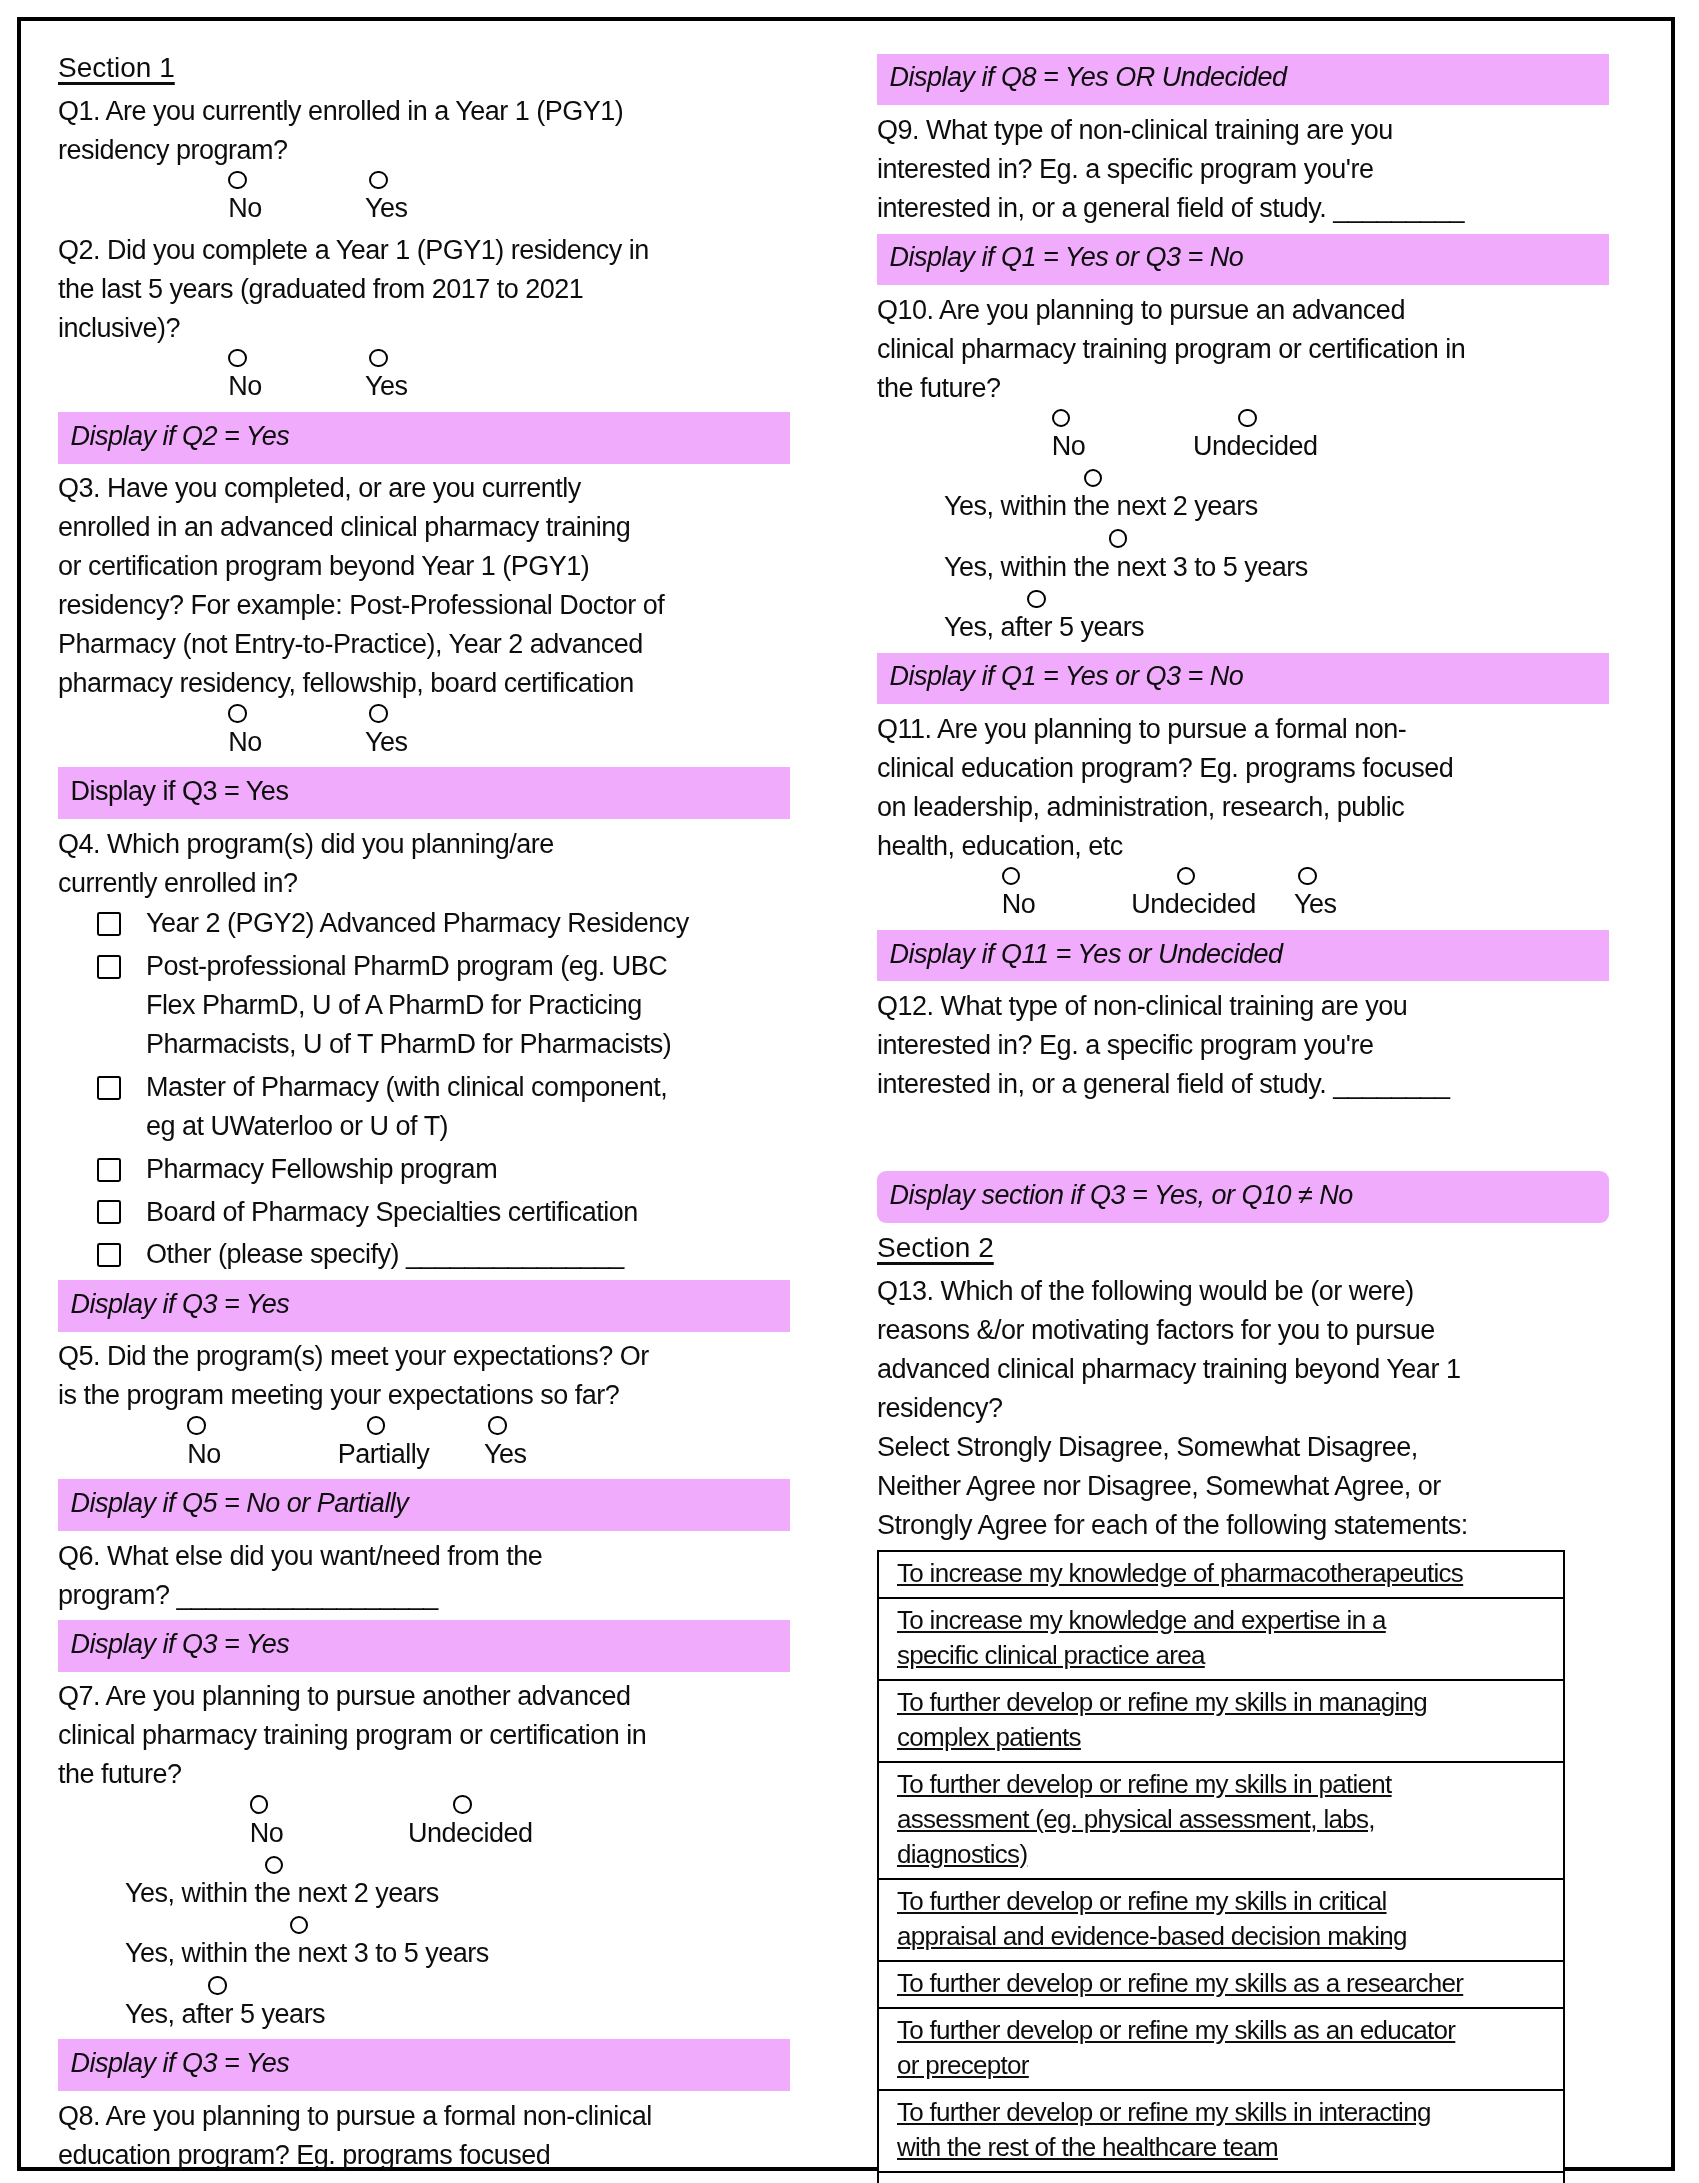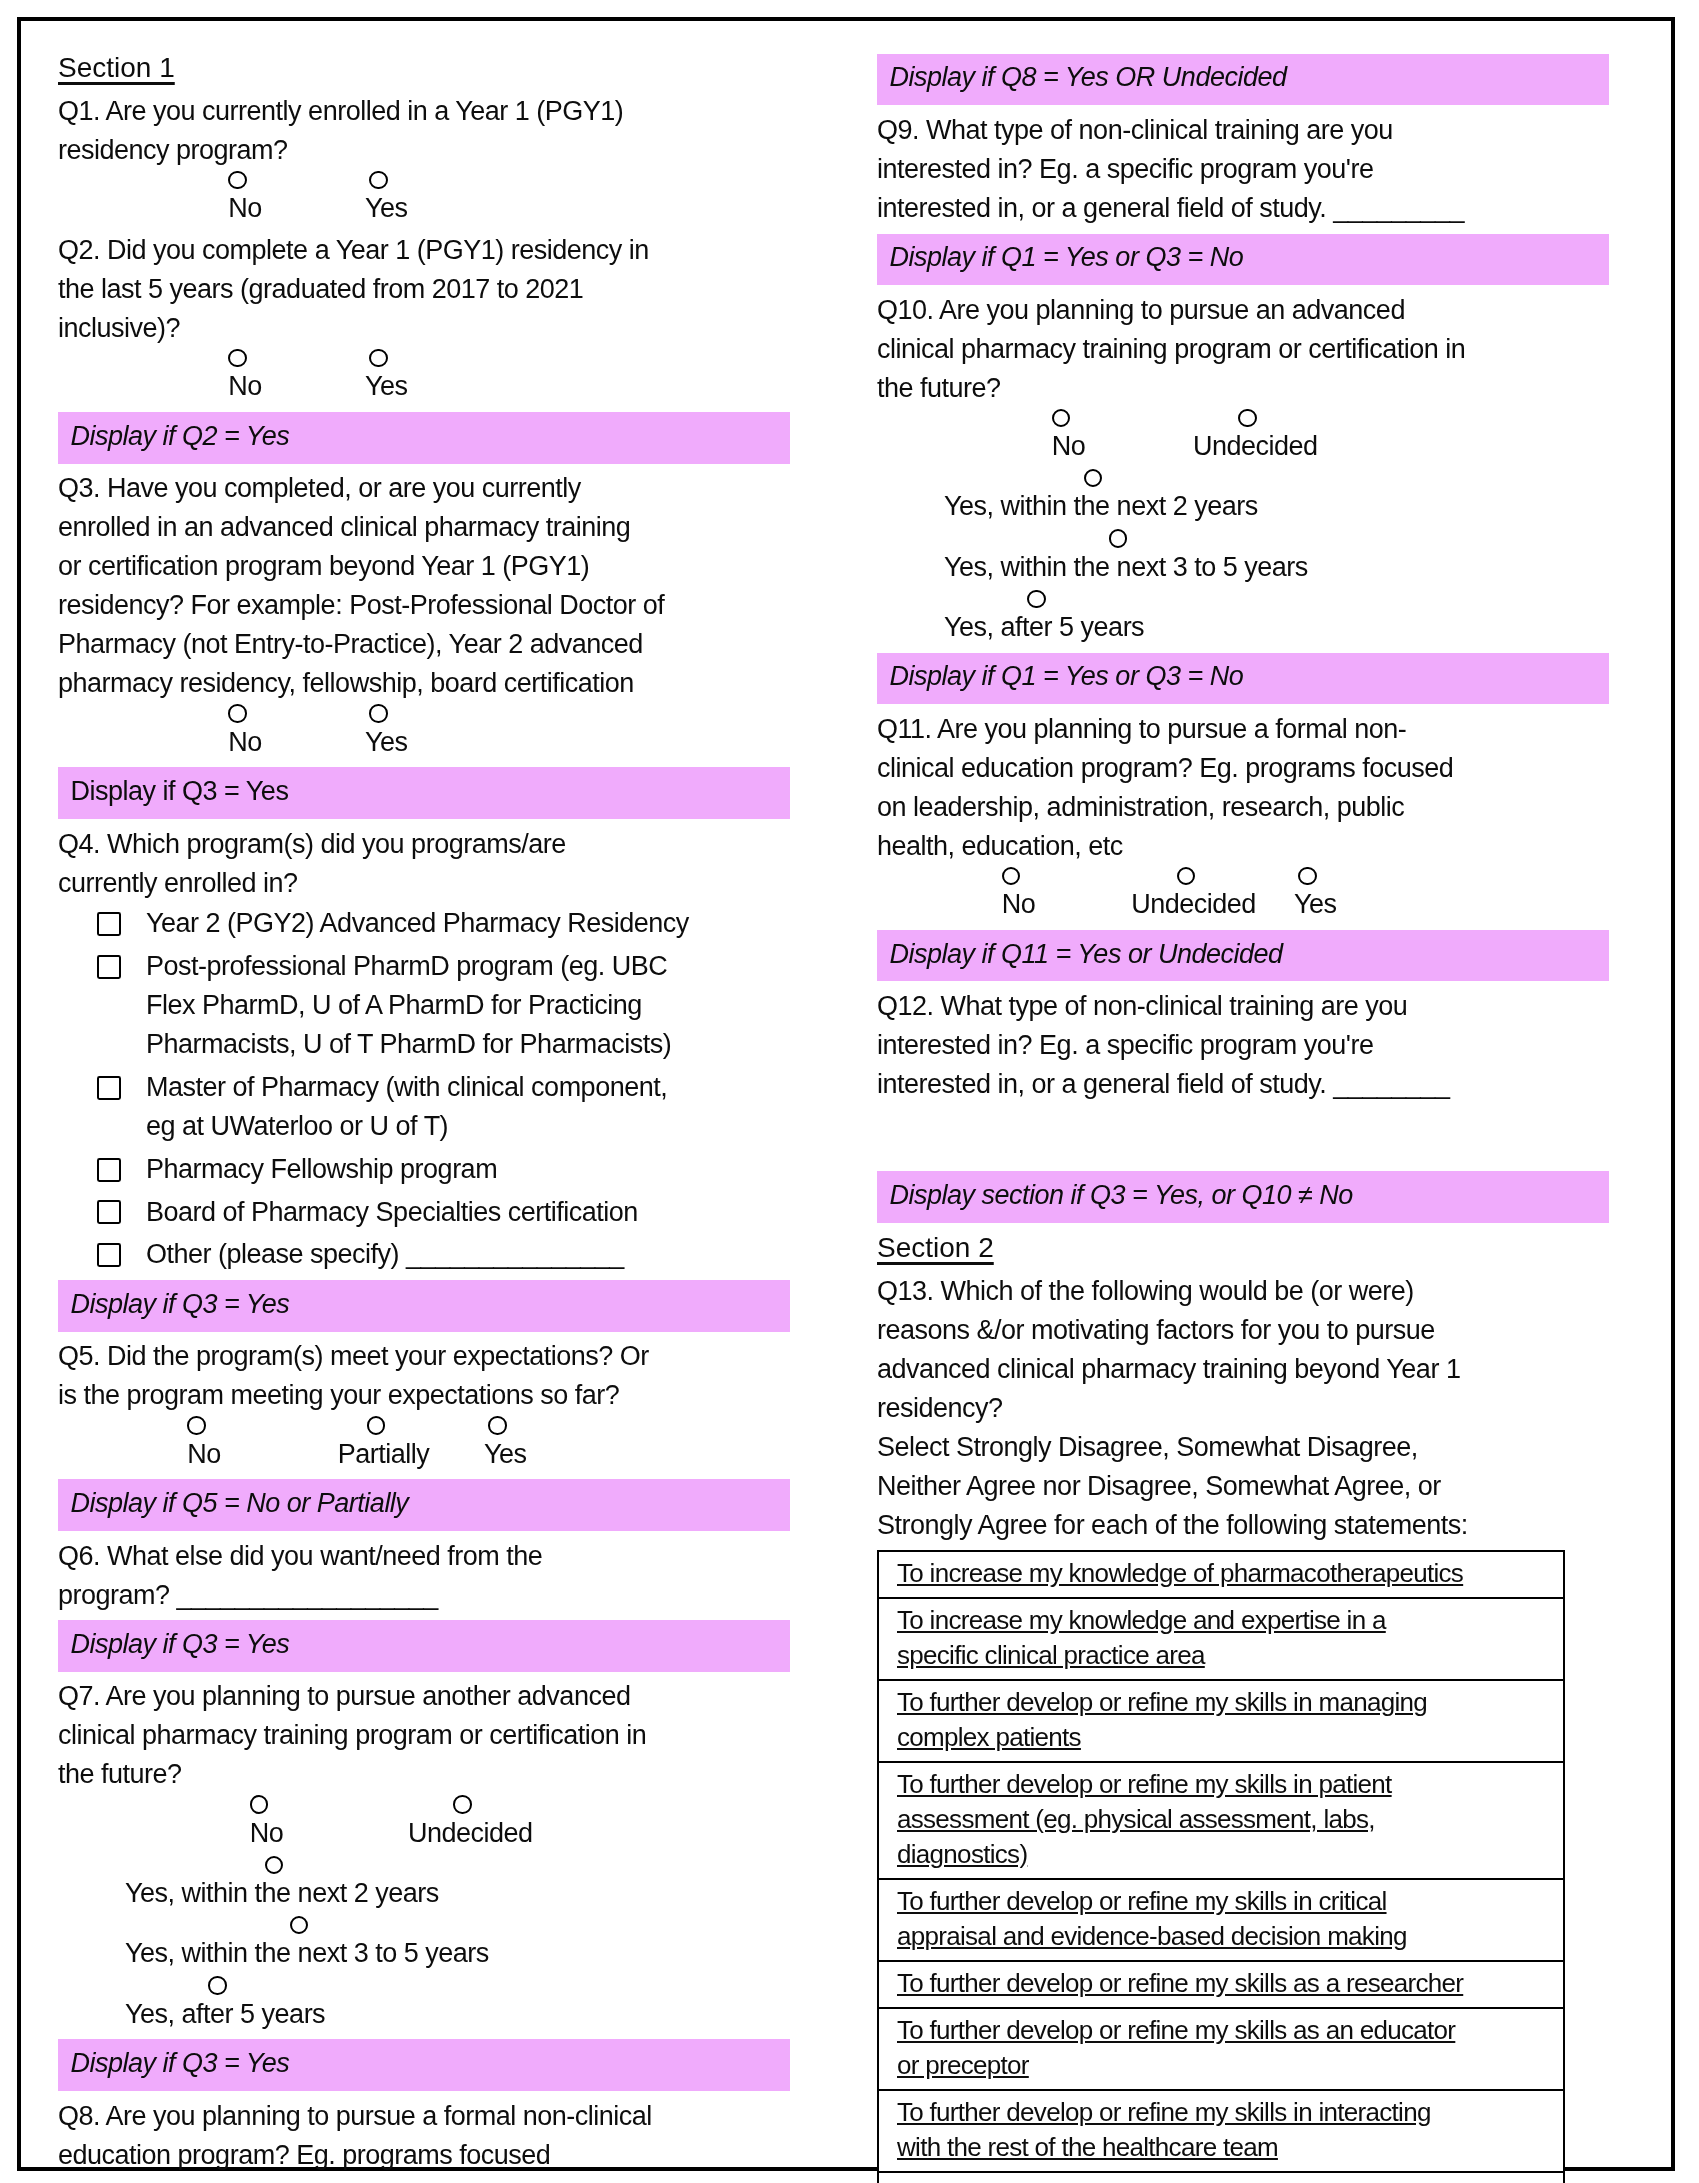--- a/index.html
+++ b/index.html
@@ -79,21 +79,21 @@
     margin: 1.9px 0 3.8px 0;
   }
   .chk-box {
     flex: none;
     width: 20px; height: 20px;
     border: 2.9px solid #000;
     border-radius: 2.4px;
     margin: 7.7px 25px 0 0;
   }
   .chk-text { white-space: pre-line; flex: 1; }
-  .gap-before { margin-top: 67px; }
+  .gap-before { margin-top: 67px; border-radius: 9px; }
   .stable {
     width: 688px;
     border: 2.9px solid #000;
     box-sizing: border-box;
     margin-top: 4.8px;
     background: #fff;
   }
   .trow {
     font-size: 26px;
     line-height: 35px;
@@ -157,21 +157,21 @@
         <span class="opt-label">No</span>
       </span>
       <span class="opt">
         <span class="radio"></span>
         <span class="opt-label">Yes</span>
       </span>
     </div>
 
     <div class="bar upright">Display if Q3 = Yes</div>
 
-    <div class="q">Q4. Which program(s) did you programs/are
+    <div class="q">Q4. Which program(s) did you planning/are
 currently enrolled in?</div>
     <div class="chk">
       <span class="chk-box"></span>
       <span class="chk-text">Year 2 (PGY2) Advanced Pharmacy Residency</span>
     </div>
     <div class="chk">
       <span class="chk-box"></span>
       <span class="chk-text">Post-professional PharmD program (eg. UBC
 Flex PharmD, U of A PharmD for Practicing
 Pharmacists, U of T PharmD for Pharmacists)</span>

